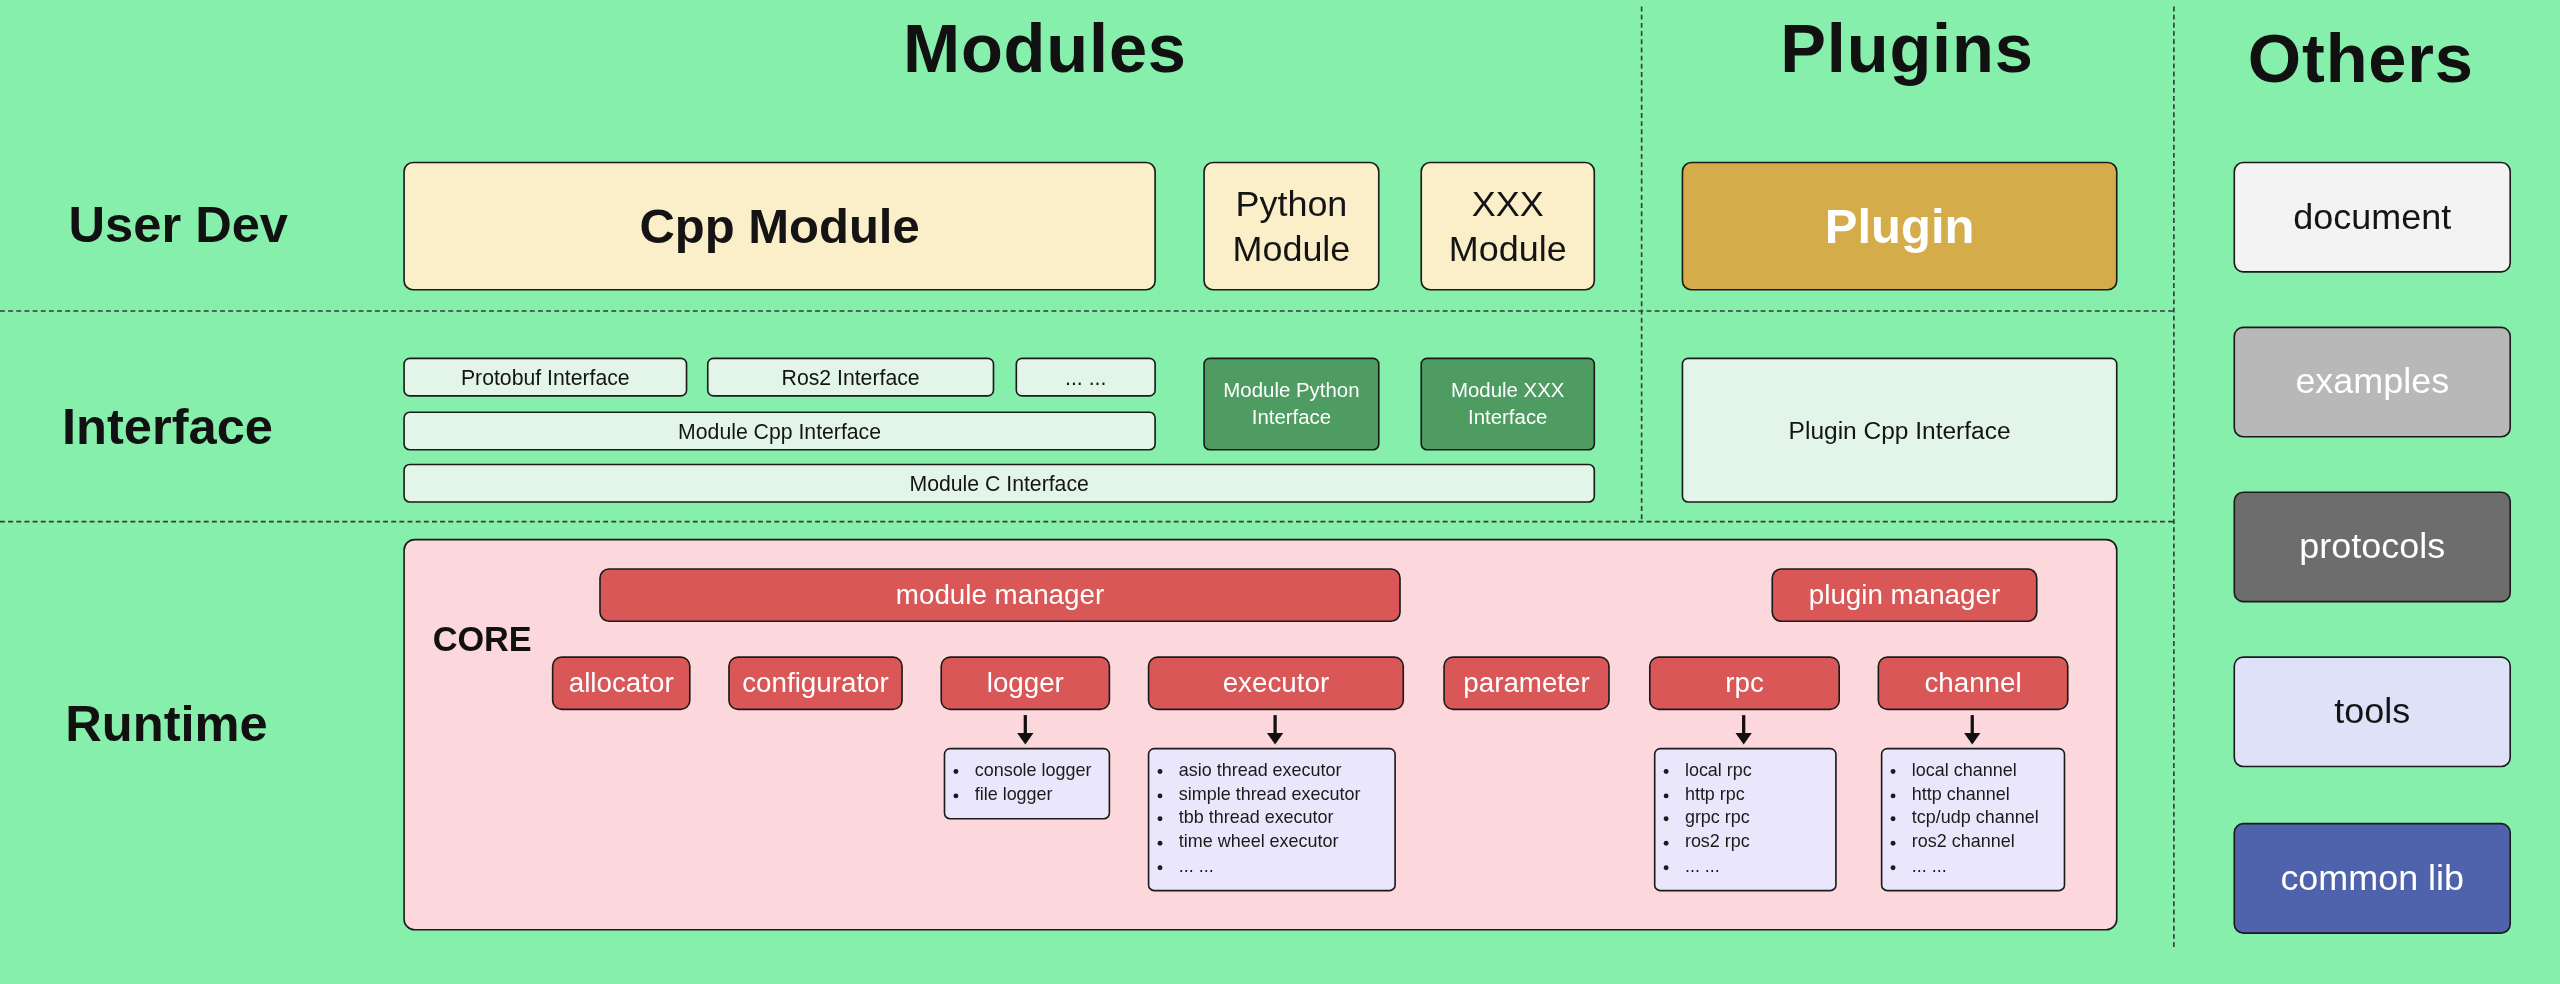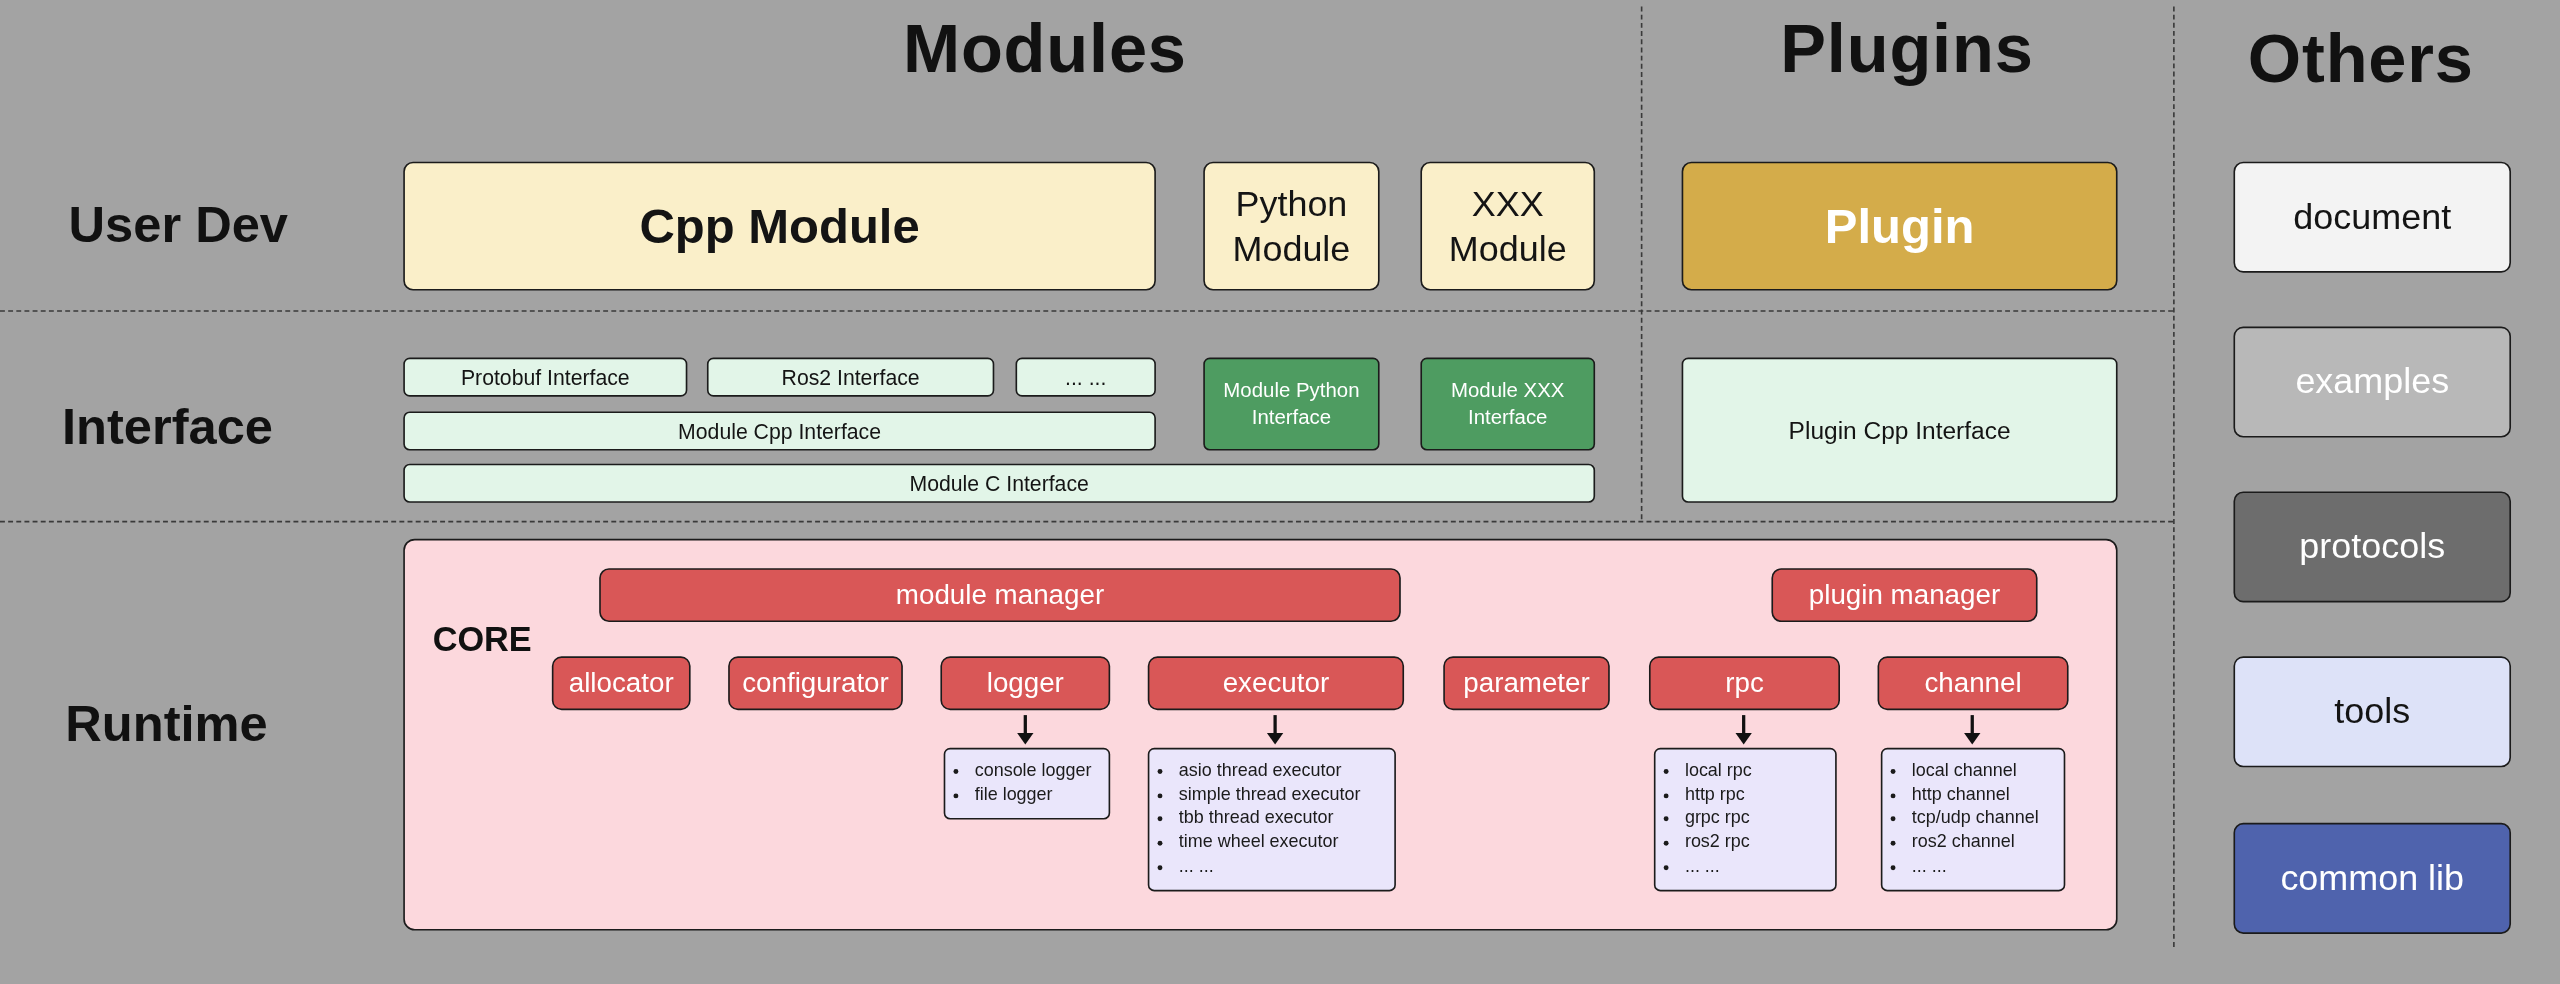--- a/index.html
+++ b/index.html
@@ -1,17 +1,17 @@
 <!DOCTYPE html>
 <html><head>
 <meta charset="utf-8">
 <style>
   html,body{margin:0;padding:0;background:#ffffff;}
   body{width:2560px;height:984px;overflow:hidden;}
-  #stage{position:relative;width:2560px;height:984px;background:#a3a3a3;}
+  #stage{position:relative;width:2560px;height:984px;background:#86efac;}
   #canvas{
     position:relative;width:1568px;height:602.7px;
     transform:scale(1.632653);transform-origin:0 0;
     font-family:"Liberation Sans","DejaVu Sans",sans-serif;color:#141414;
   }
   .hdr{position:absolute;font-size:42px;font-weight:600;text-align:center;letter-spacing:0.5px;color:#111;}
   .rowlab{position:absolute;font-size:31px;font-weight:600;color:#111;}
   .vline{position:absolute;width:0;border-left:1.6px dashed #3a3a3a;}
   .hline{position:absolute;height:0;border-top:1.6px dashed #3a3a3a;}
   .box{position:absolute;box-sizing:border-box;border:1.5px solid #1b1b1b;border-radius:6px;

